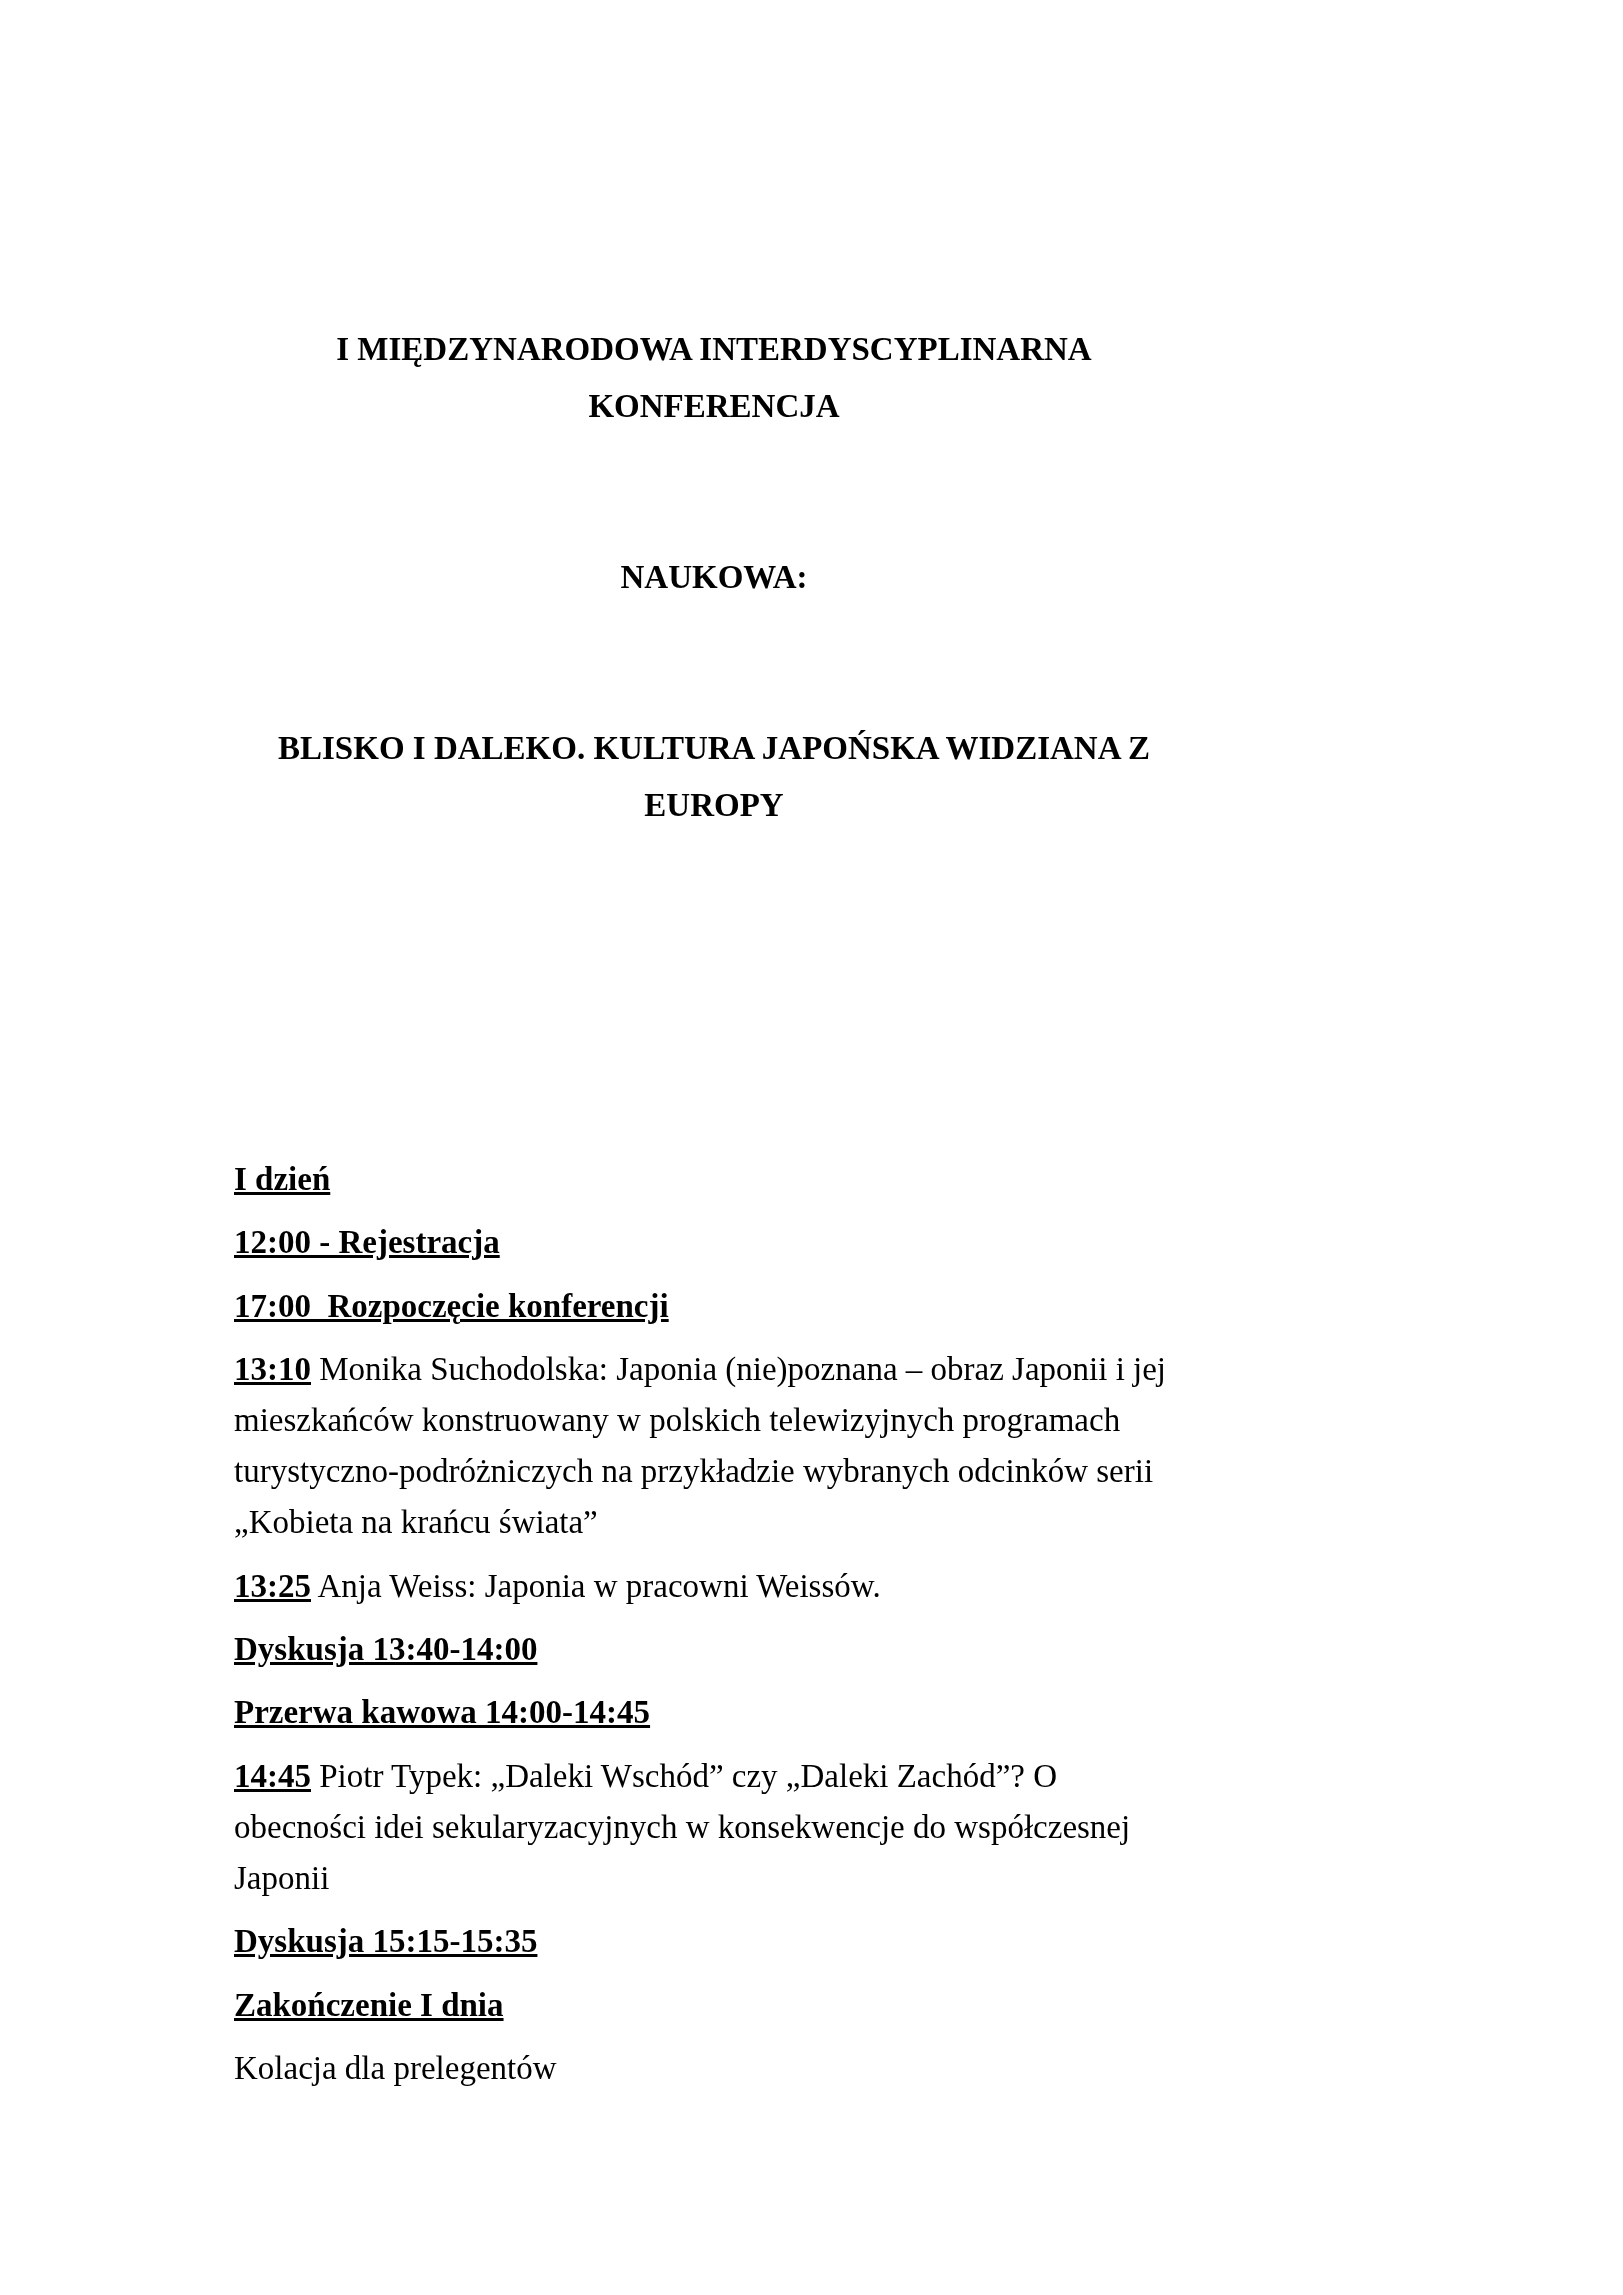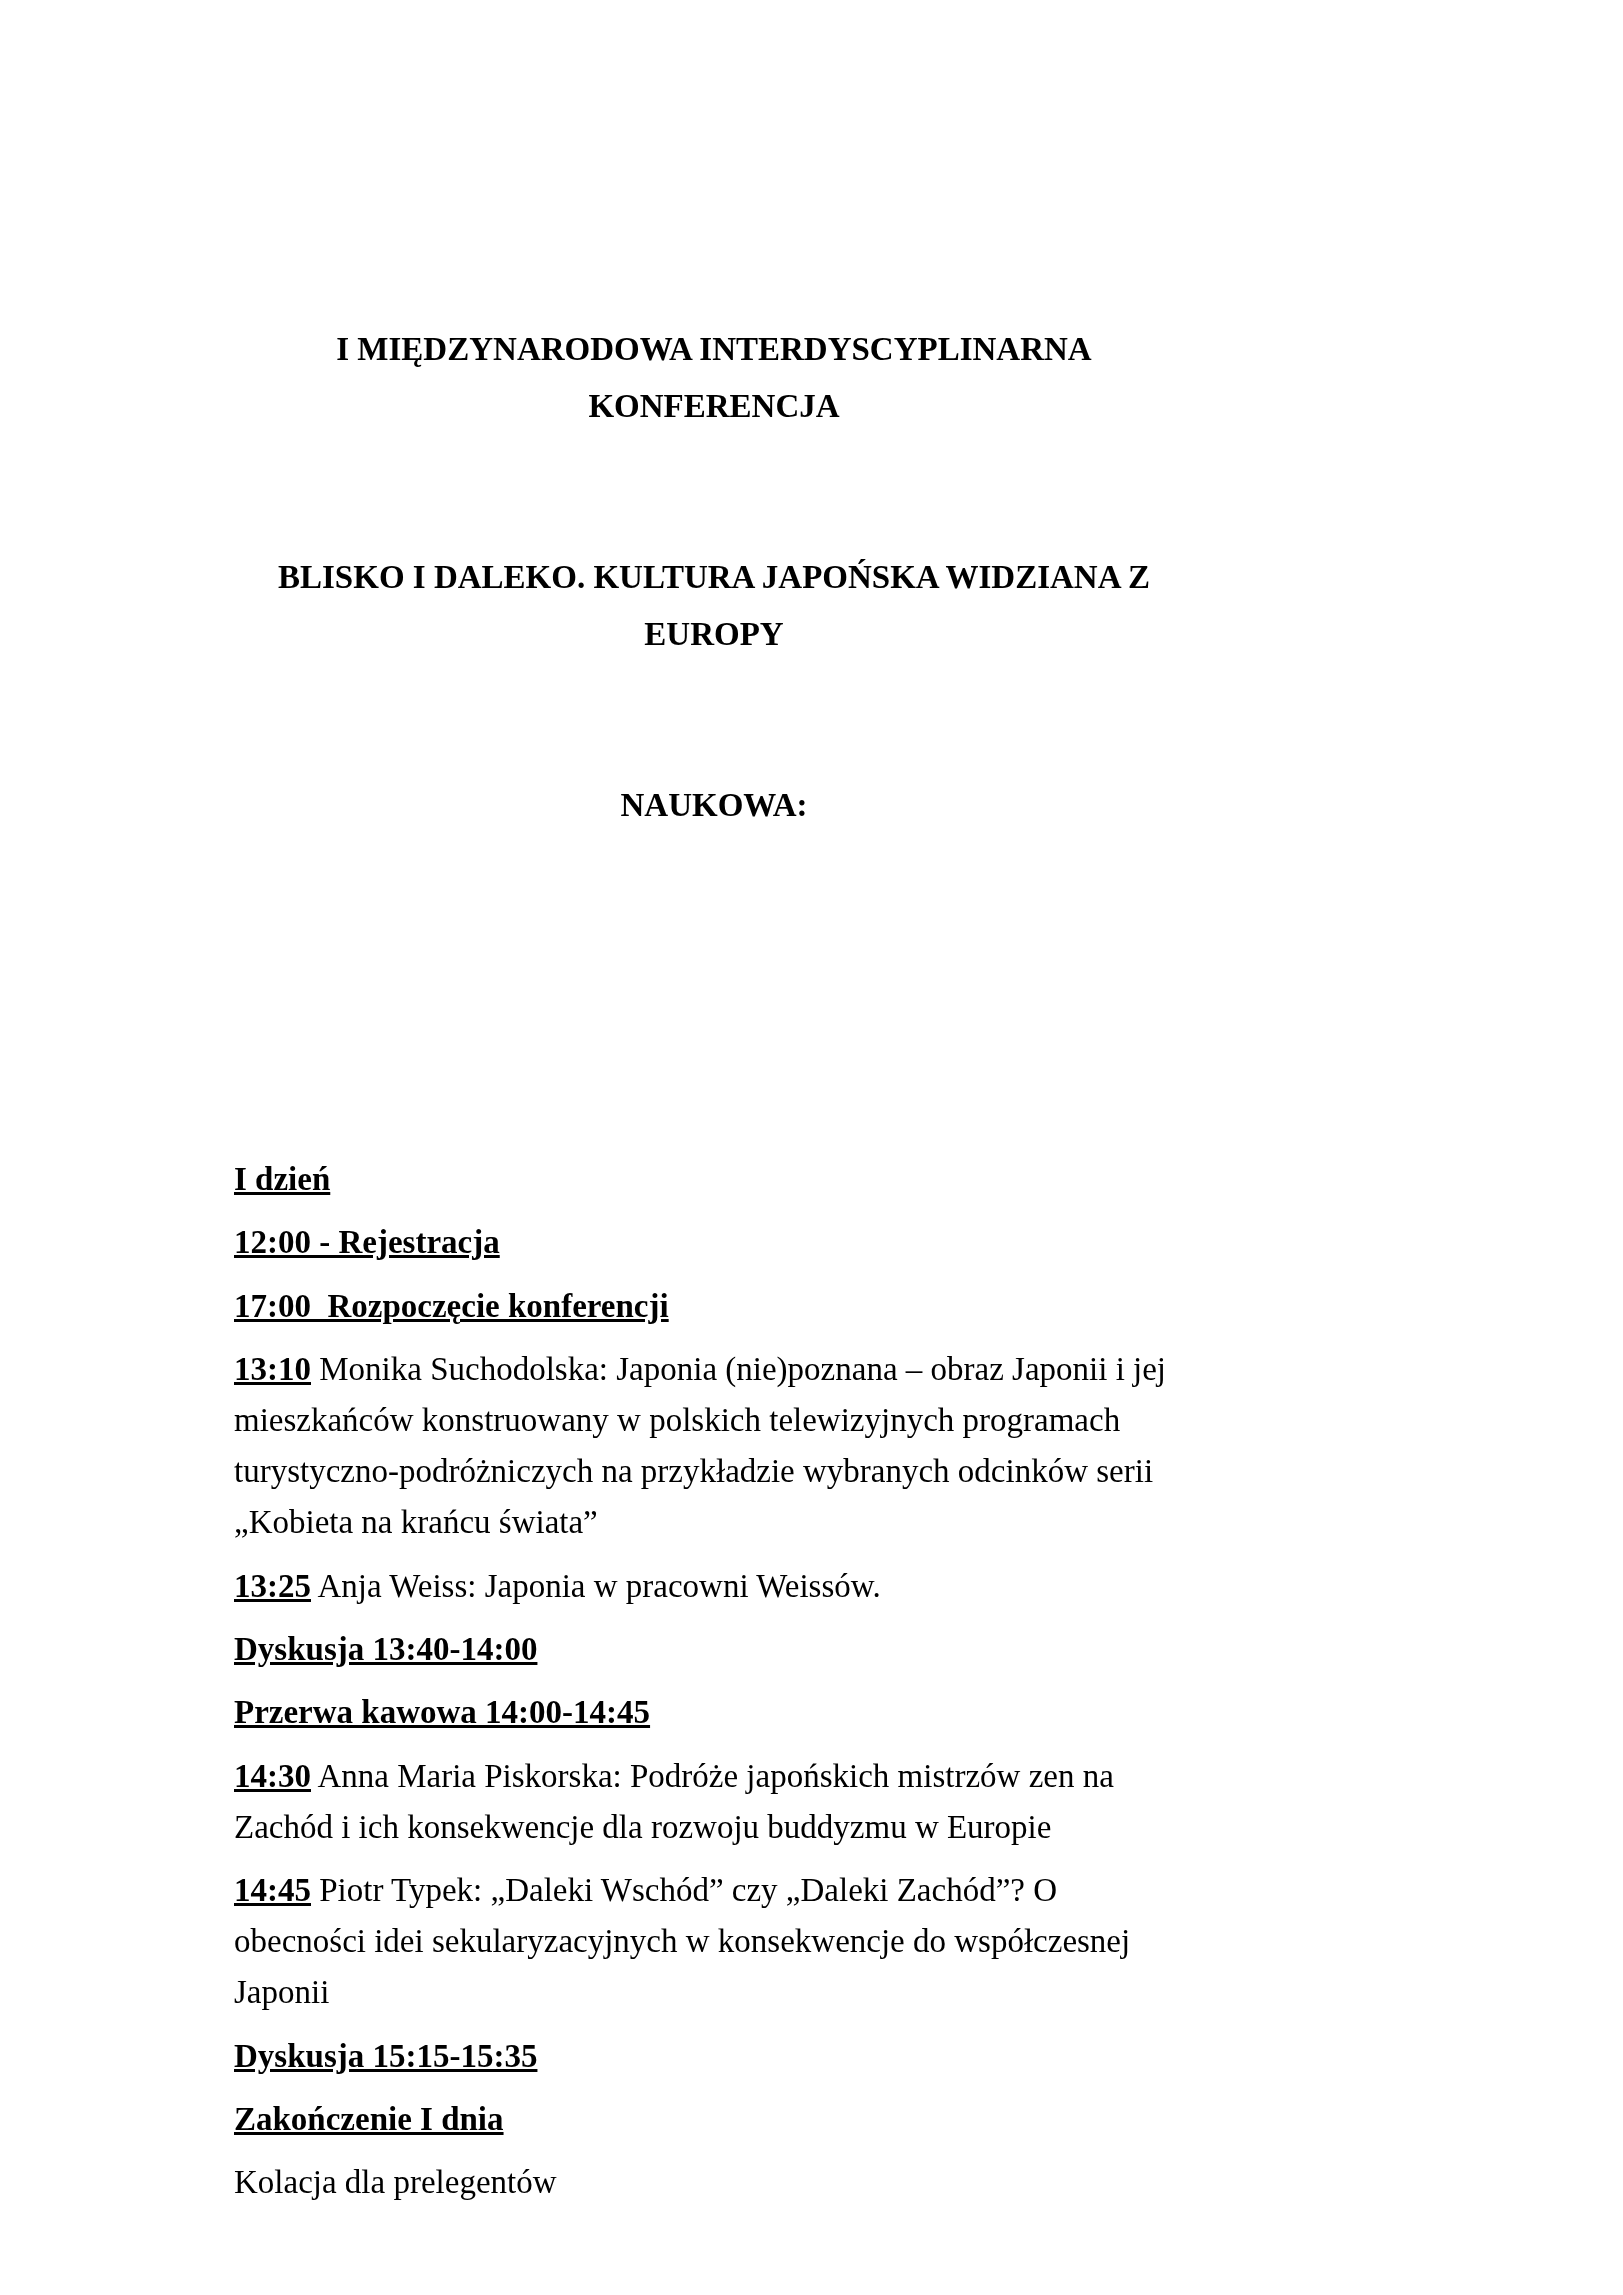--- a/index.html
+++ b/index.html
@@ -41,33 +41,32 @@
     text-decoration: underline;
   }
 </style>
 </head>
 <body>
 
 <div class="page">
 
   <div class="doc-title">
     <div>I MIĘDZYNARODOWA INTERDYSCYPLINARNA KONFERENCJA</div>
+    <div>NAUKOWA:</div>
     <div>BLISKO I DALEKO. KULTURA JAPOŃSKA WIDZIANA Z EUROPY</div>
-    <div>NAUKOWA:</div>
   </div>
 
   <div class="schedule">
     <p><span class="b">I dzień</span><span></span></p>
     <p><span class="b">12:00 - Rejestracja</span><span></span></p>
     <p><span class="b">17:00  Rozpoczęcie konferencji</span><span></span></p>
     <p><span class="b">13:10</span><span> Monika Suchodolska: Japonia (nie)poznana – obraz Japonii i jej mieszkańców konstruowany w polskich telewizyjnych programach turystyczno-podróżniczych na przykładzie wybranych odcinków serii „Kobieta na krańcu świata”</span></p>
     <p><span class="b">13:25</span><span> Anja Weiss: Japonia w pracowni Weissów.</span></p>
     <p><span class="b">Dyskusja 13:40-14:00</span><span></span></p>
     <p><span class="b">Przerwa kawowa 14:00-14:45</span><span></span></p>
-    <p><span class="b">14:30</span><span> Anna Maria Piskorska: Podróże japońskich mistrzów zen na Zachód i ich konsekwencje dla rozwoju buddyzmu w Europie</span></p>
     <p><span class="b">14:45</span><span> Piotr Typek: „Daleki Wschód” czy „Daleki Zachód”? O obecności idei sekularyzacyjnych w konsekwencje do współczesnej Japonii</span></p>
     <p><span class="b">Dyskusja 15:15-15:35</span><span></span></p>
     <p><span class="b">Zakończenie I dnia</span><span></span></p>
     <p><span class="b"></span><span>Kolacja dla prelegentów</span></p>
   </div>
 
 </div>
 
 
 </body></html>

